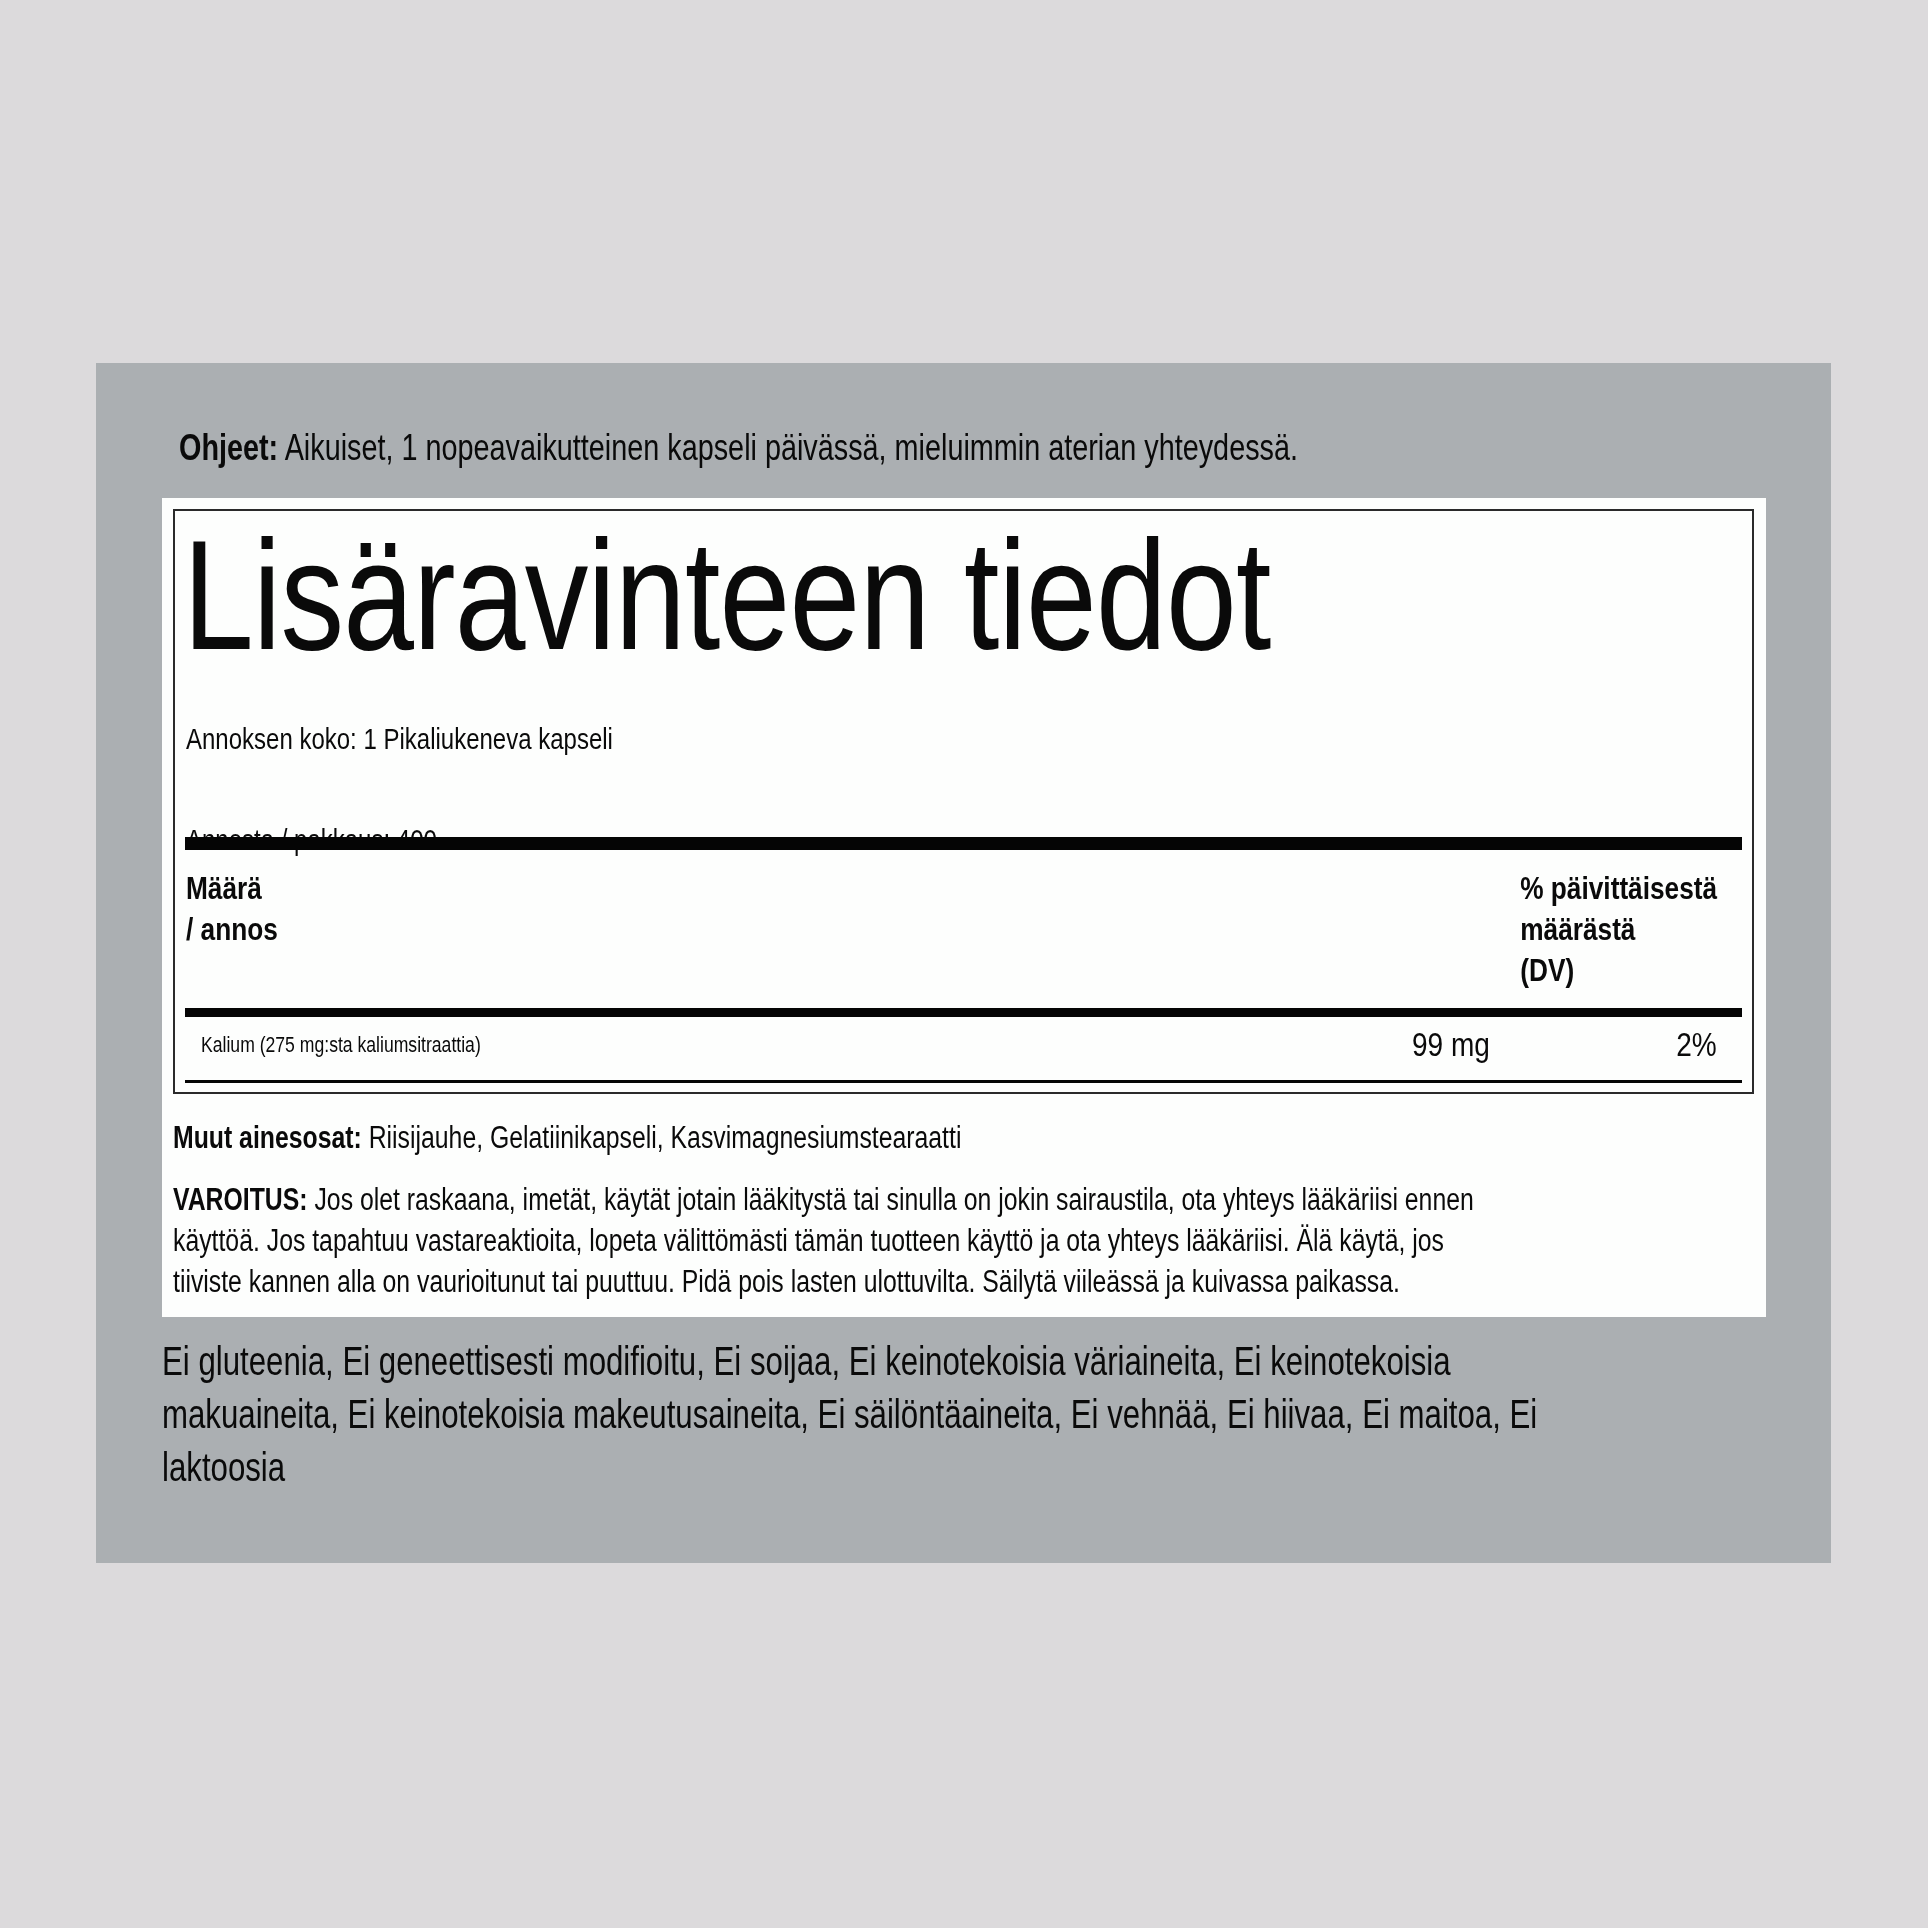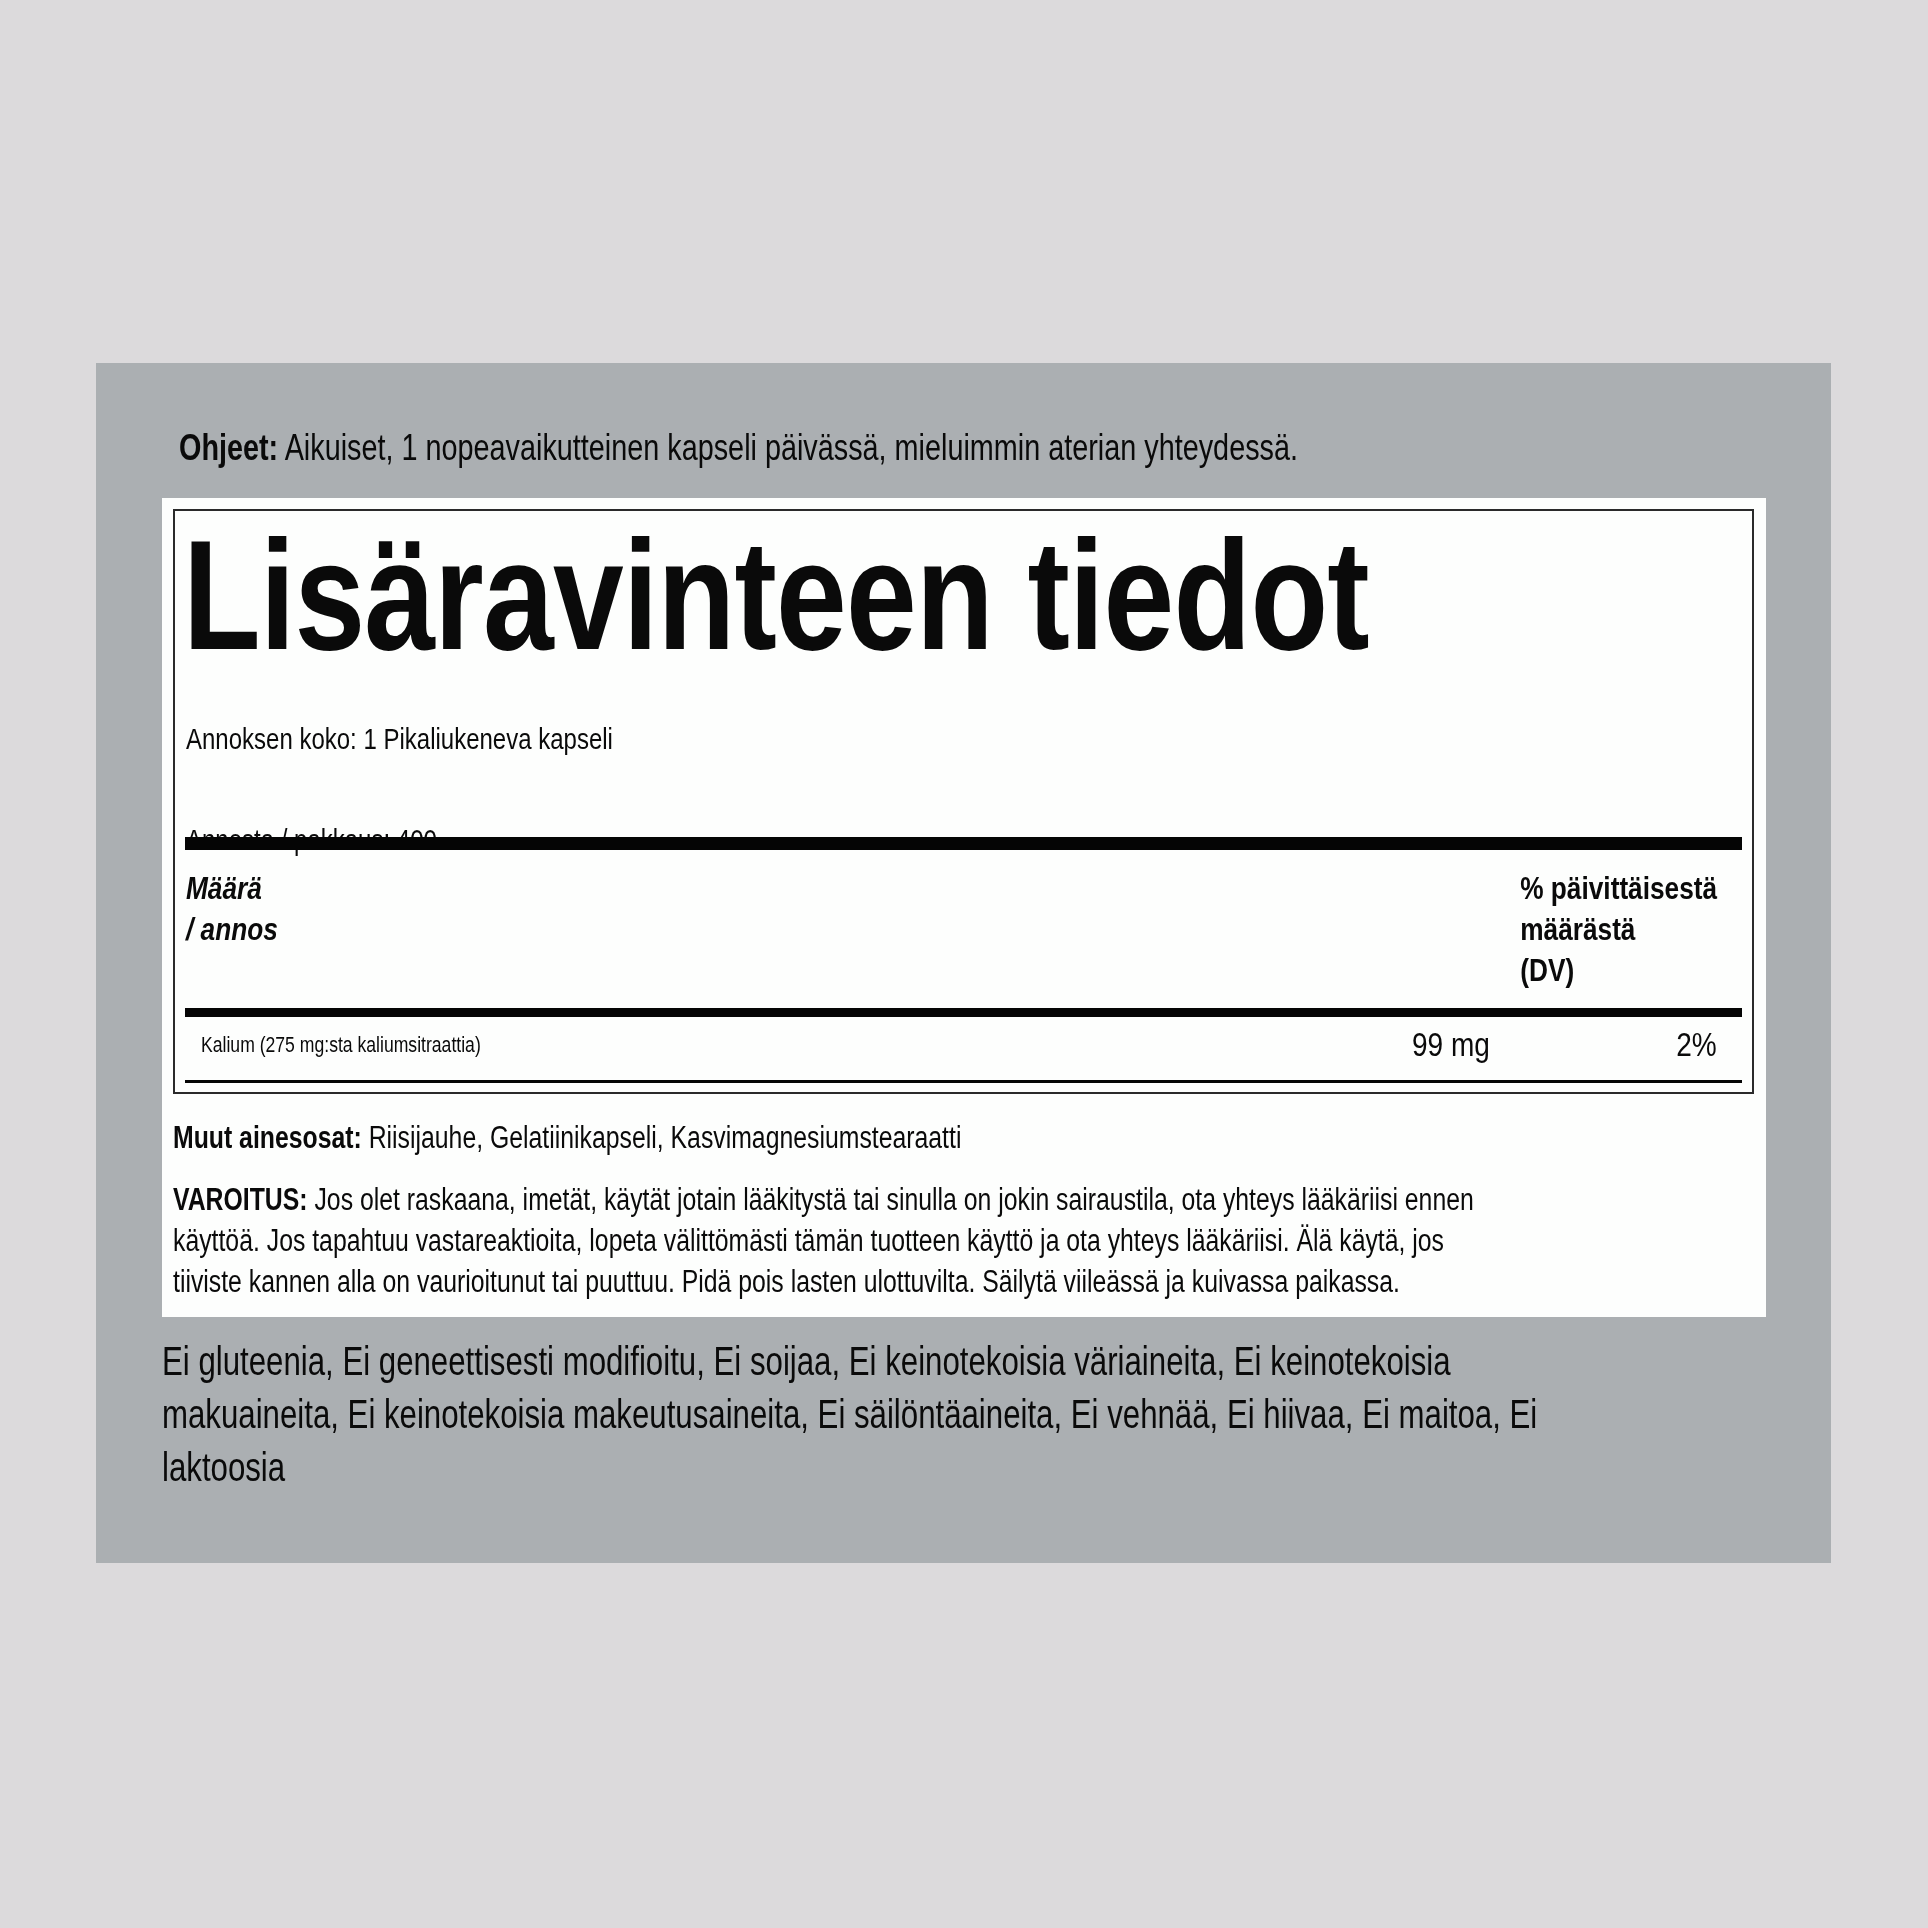--- a/index.html
+++ b/index.html
@@ -22,30 +22,30 @@
   .card {
     position:absolute; left:162px; top:498px; width:1604px; height:819px;
     background:#fdfefd;
   }
   .facts-box {
     position:absolute; left:173px; top:509px; width:1577px; height:581px;
     border:2.8px solid #2a2a2a;
   }
   .title {
     position:absolute; left:183px; top:516px; font-size:155px; line-height:160px;
-    font-weight:700; letter-spacing:-0.9px;
+    font-weight:400; letter-spacing:-0.9px;
   }
   .title .cond { transform:scaleX(0.82); }
   .serving {
     position:absolute; left:186px; font-size:30px; line-height:45px;
   }
   .serving .cond { transform:scaleX(0.80); }
   .rule { position:absolute; left:185px; width:1557px; background:#050505; }
   .hdr-left {
-    position:absolute; left:186px; top:868px; font-size:32px; line-height:41px; font-weight:700;font-style:italic;
+    position:absolute; left:186px; top:868px; font-size:32px; line-height:41px; font-weight:700;
   }
   .hdr-left .cond { transform:scaleX(0.82); display:block; }
   .hdr-right {
     position:absolute; right:211px; top:868px; font-size:32px; line-height:41px; font-weight:700; text-align:left;
   }
   .hdr-right .cond-r { transform:scaleX(0.82); display:block; }
   .row-name { position:absolute; left:201px; top:1025px; font-size:22px; line-height:40px; }
   .row-name .cond { transform:scaleX(0.80); }
   .row-amt { position:absolute; left:1412px; top:1025px; font-size:33px; line-height:40px; }
   .row-amt .cond { transform:scaleX(0.85); }

